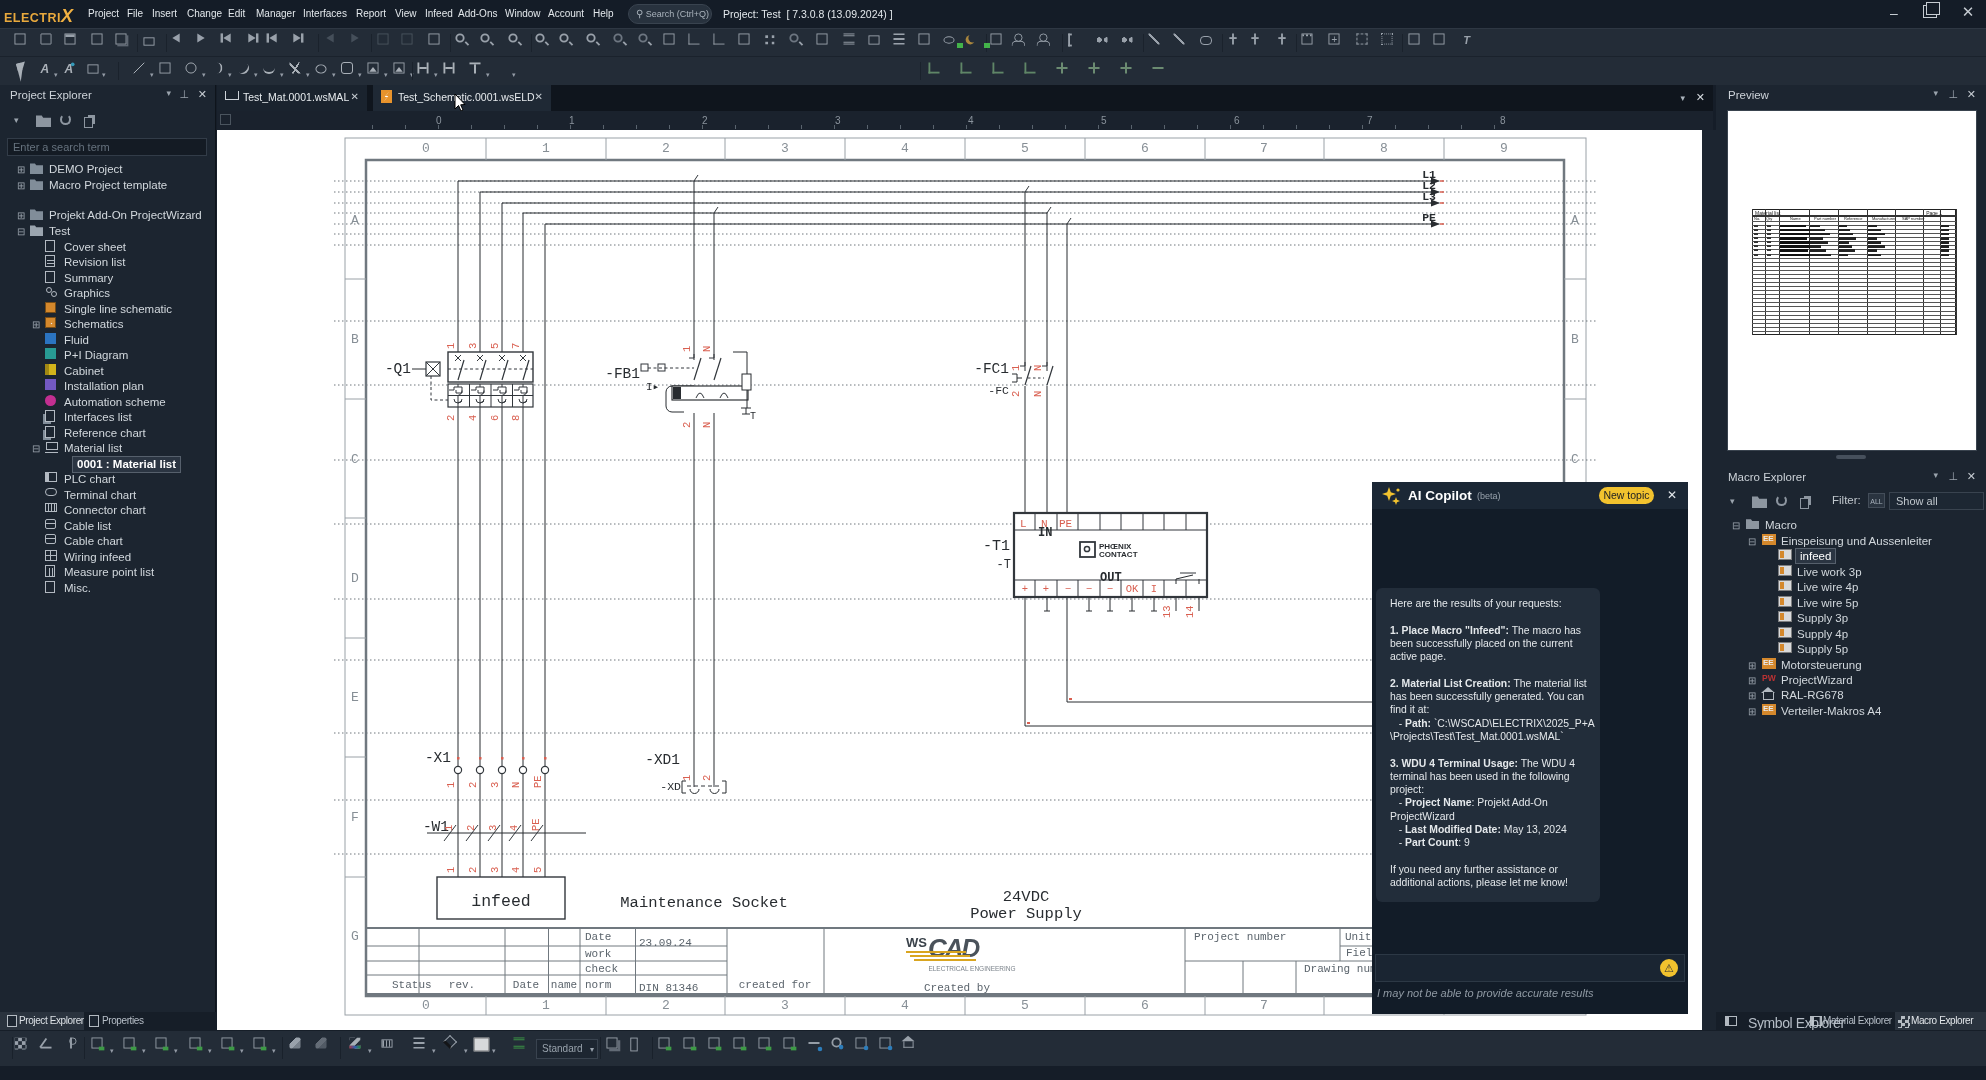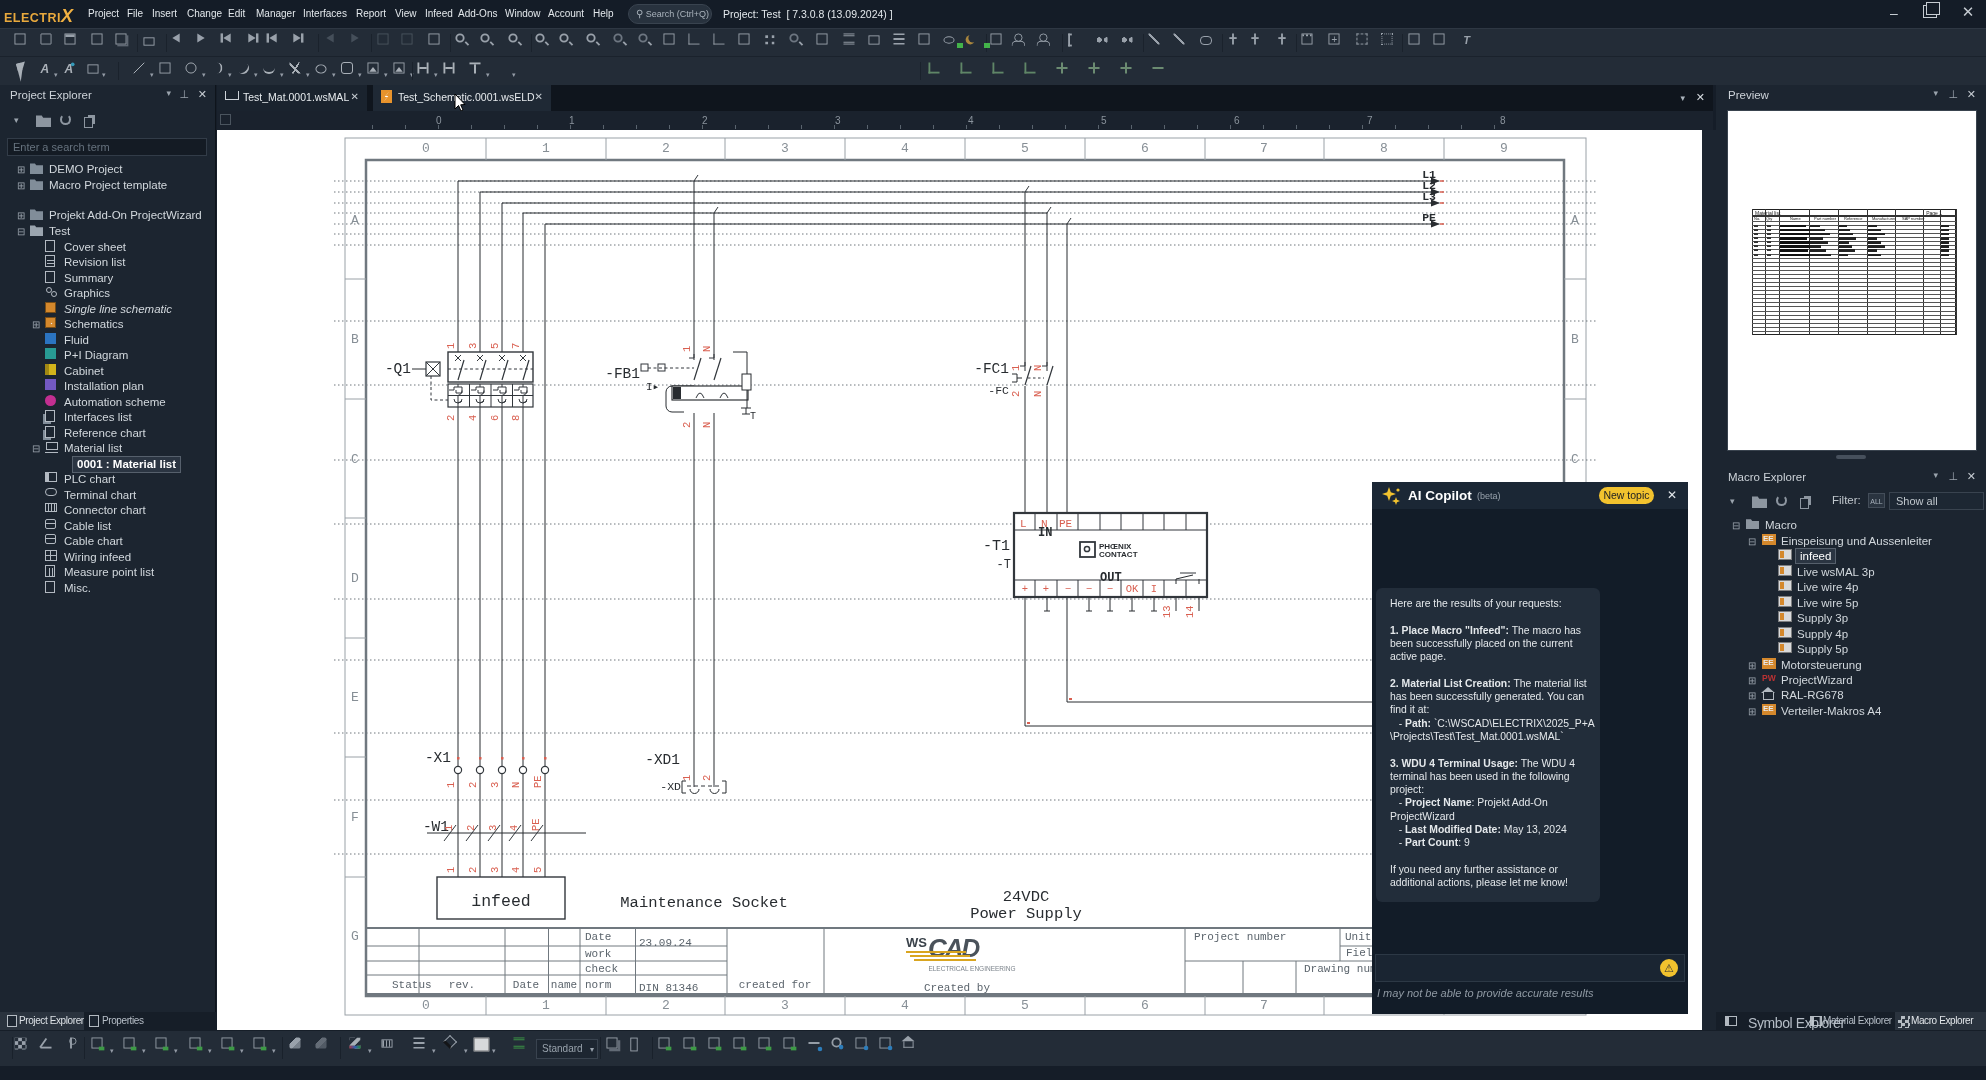--- a/index.html
+++ b/index.html
@@ -354,21 +354,21 @@
           <span style="position:absolute;left:64px;top:1px;">Revision list</span>
         </div>
       <div class="tree" style="left:0;top:186px;height:15px;width:216px;">
           <i class="tic t-page" style="left:45px;"></i>
           <span style="position:absolute;left:64px;top:1px;">Summary</span>
         </div>
       <div class="tree" style="left:0;top:201px;height:15px;width:216px;">
           <i class="tic t-people" style="left:45px;"></i>
           <span style="position:absolute;left:64px;top:1px;">Graphics</span>
         </div>
-      <div class="tree" style="left:0;top:217px;height:15px;width:188px;font-style:italic;">
+      <div class="tree" style="left:0;top:217px;height:15px;width:188px;">
           <i class="tic t-sqorange" style="left:45px;"></i>
           <span style="position:absolute;left:64px;top:1px;">Single line schematic</span>
         </div>
       <div class="tree" style="left:0;top:232px;height:15px;width:216px;">
           <span style="position:absolute;left:32px;top:1.5px;font-size:10px;color:#9aa3ad;">⊞</span>
           <i class="tic t-bolt" style="left:45px;"></i>
           <span style="position:absolute;left:64px;top:1px;">Schematics</span>
         </div>
       <div class="tree" style="left:0;top:248px;height:15px;width:216px;">
           <i class="tic t-sqblue" style="left:45px;"></i>
@@ -982,21 +982,21 @@
           <span style="position:absolute;left:32px;top:1.5px;font-size:10px;color:#9aa3ad;">⊟</span>
           <i class="tic t-ee" style="left:46px;"></i>
           <span style="position:absolute;left:65px;top:1px;">Einspeisung und Aussenleiter</span>
         </div>
       <div class="tree" style="left:0;top:464px;height:15px;width:270px;">
           <i class="tic t-ee2" style="left:62px;"></i>
           <span style="position:absolute;left:79px;top:-1px;background:#2b3542;border:1px solid #56606c;color:#fff;padding:0 4px;line-height:14px;">infeed</span>
         </div>
       <div class="tree" style="left:0;top:480px;height:15px;width:270px;">
           <i class="tic t-ee2" style="left:62px;"></i>
-          <span style="position:absolute;left:81px;top:1px;">Live wsMAL 3p</span>
+          <span style="position:absolute;left:81px;top:1px;">Live work 3p</span>
         </div>
       <div class="tree" style="left:0;top:495px;height:15px;width:270px;">
           <i class="tic t-ee2" style="left:62px;"></i>
           <span style="position:absolute;left:81px;top:1px;">Live wire 4p</span>
         </div>
       <div class="tree" style="left:0;top:511px;height:15px;width:270px;">
           <i class="tic t-ee2" style="left:62px;"></i>
           <span style="position:absolute;left:81px;top:1px;">Live wire 5p</span>
         </div>
       <div class="tree" style="left:0;top:526px;height:15px;width:270px;">

